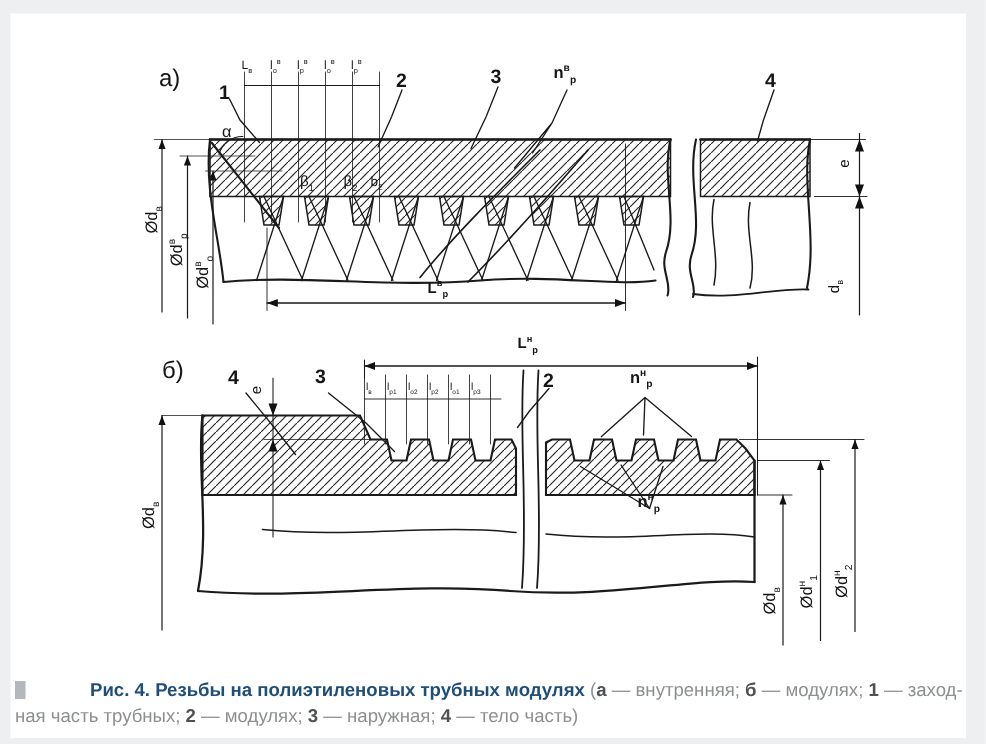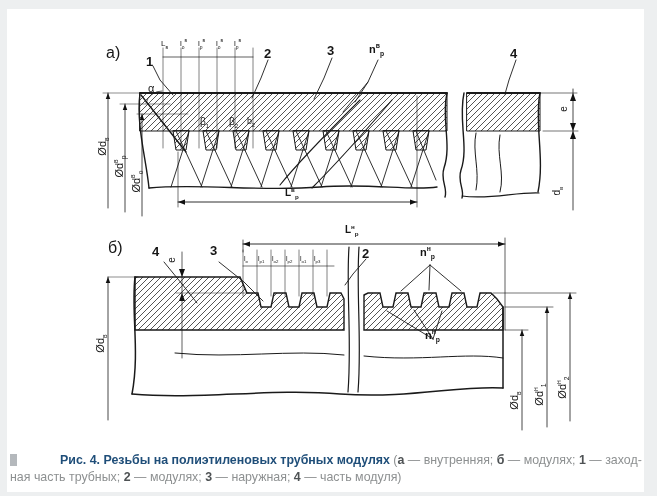--- a/index.html
+++ b/index.html
@@ -201,15 +201,15 @@
   <div class="lbl b" style="left:420px;top:247px;font-size:11px">n<sup>н</sup><sub>р</sub></div>
   <div class="lbl b" style="left:425px;top:330px;font-size:11px">n<sup>н</sup><sub>р</sub></div>
   <div class="lbl rot" style="left:78px;top:338px;font-size:11px">Ød<sub>в</sub></div>
   <div class="lbl rot" style="left:492px;top:395px;font-size:11px">Ød<sub>в</sub></div>
   <div class="lbl rot" style="left:517px;top:389px;font-size:11px">Ød<sup>н</sup><sub>1</sub></div>
   <div class="lbl rot" style="left:540px;top:382px;font-size:11px">Ød<sup>н</sup><sub>2</sub></div>
 
   <div class="caption">
     <span class="cap-marker"></span>
     <span class="cap-title">Рис. 4. Резьбы на полиэтиленовых трубных модулях</span><span> (</span><span class="cap-b">а</span><span> — внутренняя; </span><span class="cap-b">б</span><span> — модулях; </span><span class="cap-b">1</span><span> — заход-</span><br>
-    <span>ная часть трубных; </span><span class="cap-b">2</span><span> — модулях; </span><span class="cap-b">3</span><span> — наружная; </span><span class="cap-b">4</span><span> — часть модуля)</span>
+    <span>ная часть трубных; </span><span class="cap-b">2</span><span> — модулях; </span><span class="cap-b">3</span><span> — наружная; </span><span class="cap-b">4</span><span> — тело часть)</span>
   </div>
 </div>
 
 </body></html>

